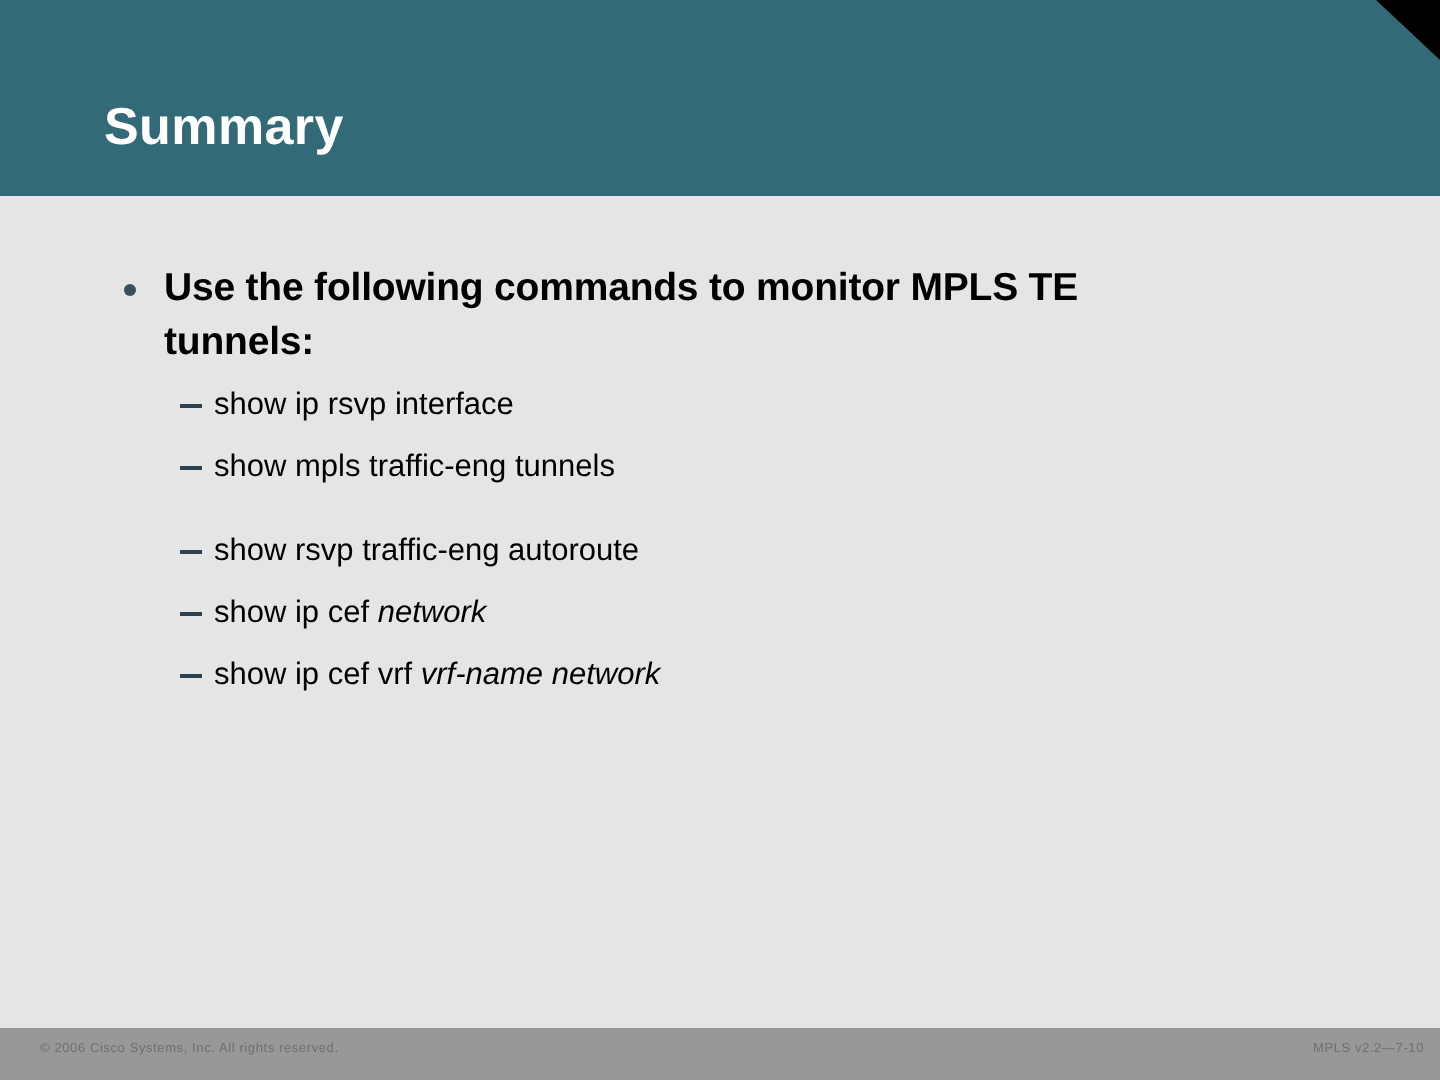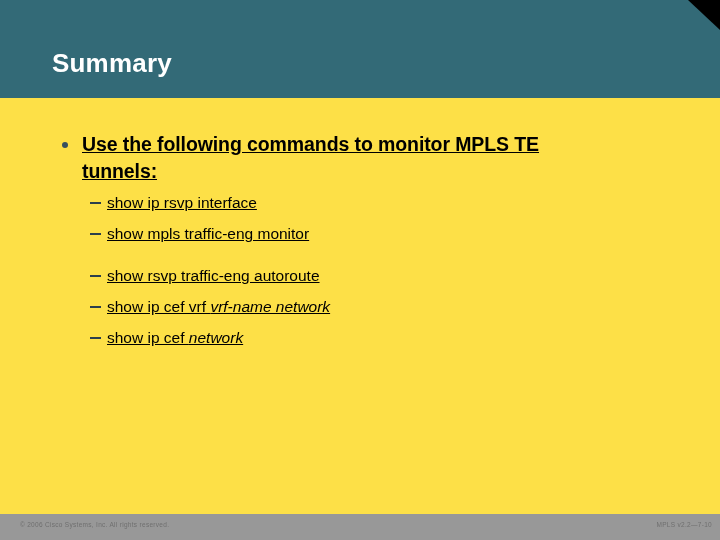--- a/index.html
+++ b/index.html
@@ -15,21 +15,21 @@
     overflow: hidden;
     position: relative;
   }
 
   
   .slide {
     position: absolute;
     left: 0; top: 0;
     width: 720px;
     height: 540px;
-    background: #fde047;
+    background: #e5e5e5;
     overflow: hidden;
   }
 
   
   .title-banner {
     position: absolute;
     left: 0; top: 0;
     width: 720px;
     height: 98px;
     background: #336a77;
@@ -55,21 +55,21 @@
 
   
   .body-area {
     position: absolute;
     left: 0;
     top: 98px;
     width: 720px;
     height: 416px;
   }
 
-  .bullet-group { position: absolute; left: 0; width: 654px; text-decoration: underline; }
+  .bullet-group { position: absolute; left: 0; width: 654px; }
   #group-0 { top: 33px; }
   #group-1 { top: 160px; }
 
   
   .l1-row {
     position: relative;
     padding-left: 60px;
     padding-right: 40px;
   }
   .l1-marker {
@@ -164,38 +164,38 @@
         <span class="l1-marker"></span>
         <span class="l1-text">Use the following commands to monitor MPLS TE tunnels:</span>
       </div>
       <div class="l2-list">
         <div class="l2-row">
           <span class="l2-dash"></span>
           <span class="l2-text"><span>show ip rsvp interface</span><em></em></span>
         </div>
         <div class="l2-row">
           <span class="l2-dash"></span>
-          <span class="l2-text"><span>show mpls traffic-eng monitor</span><em></em></span>
+          <span class="l2-text"><span>show mpls traffic-eng tunnels</span><em></em></span>
         </div>
       </div>
     </div>
 
     <div class="bullet-group" id="group-1">
       <div class="l2-list">
         <div class="l2-row">
           <span class="l2-dash"></span>
           <span class="l2-text"><span>show rsvp traffic-eng autoroute</span><em></em></span>
         </div>
         <div class="l2-row">
           <span class="l2-dash"></span>
+          <span class="l2-text"><span>show ip cef </span><em>network</em></span>
+        </div>
+        <div class="l2-row">
+          <span class="l2-dash"></span>
           <span class="l2-text"><span>show ip cef vrf </span><em>vrf-name network</em></span>
-        </div>
-        <div class="l2-row">
-          <span class="l2-dash"></span>
-          <span class="l2-text"><span>show ip cef </span><em>network</em></span>
         </div>
       </div>
     </div>
 
   </div>
 
   <div class="footer-bar">
     <div class="footer-left">© 2006 Cisco Systems, Inc. All rights reserved.</div>
     <div class="footer-right">MPLS v2.2—7-10</div>
   </div>

